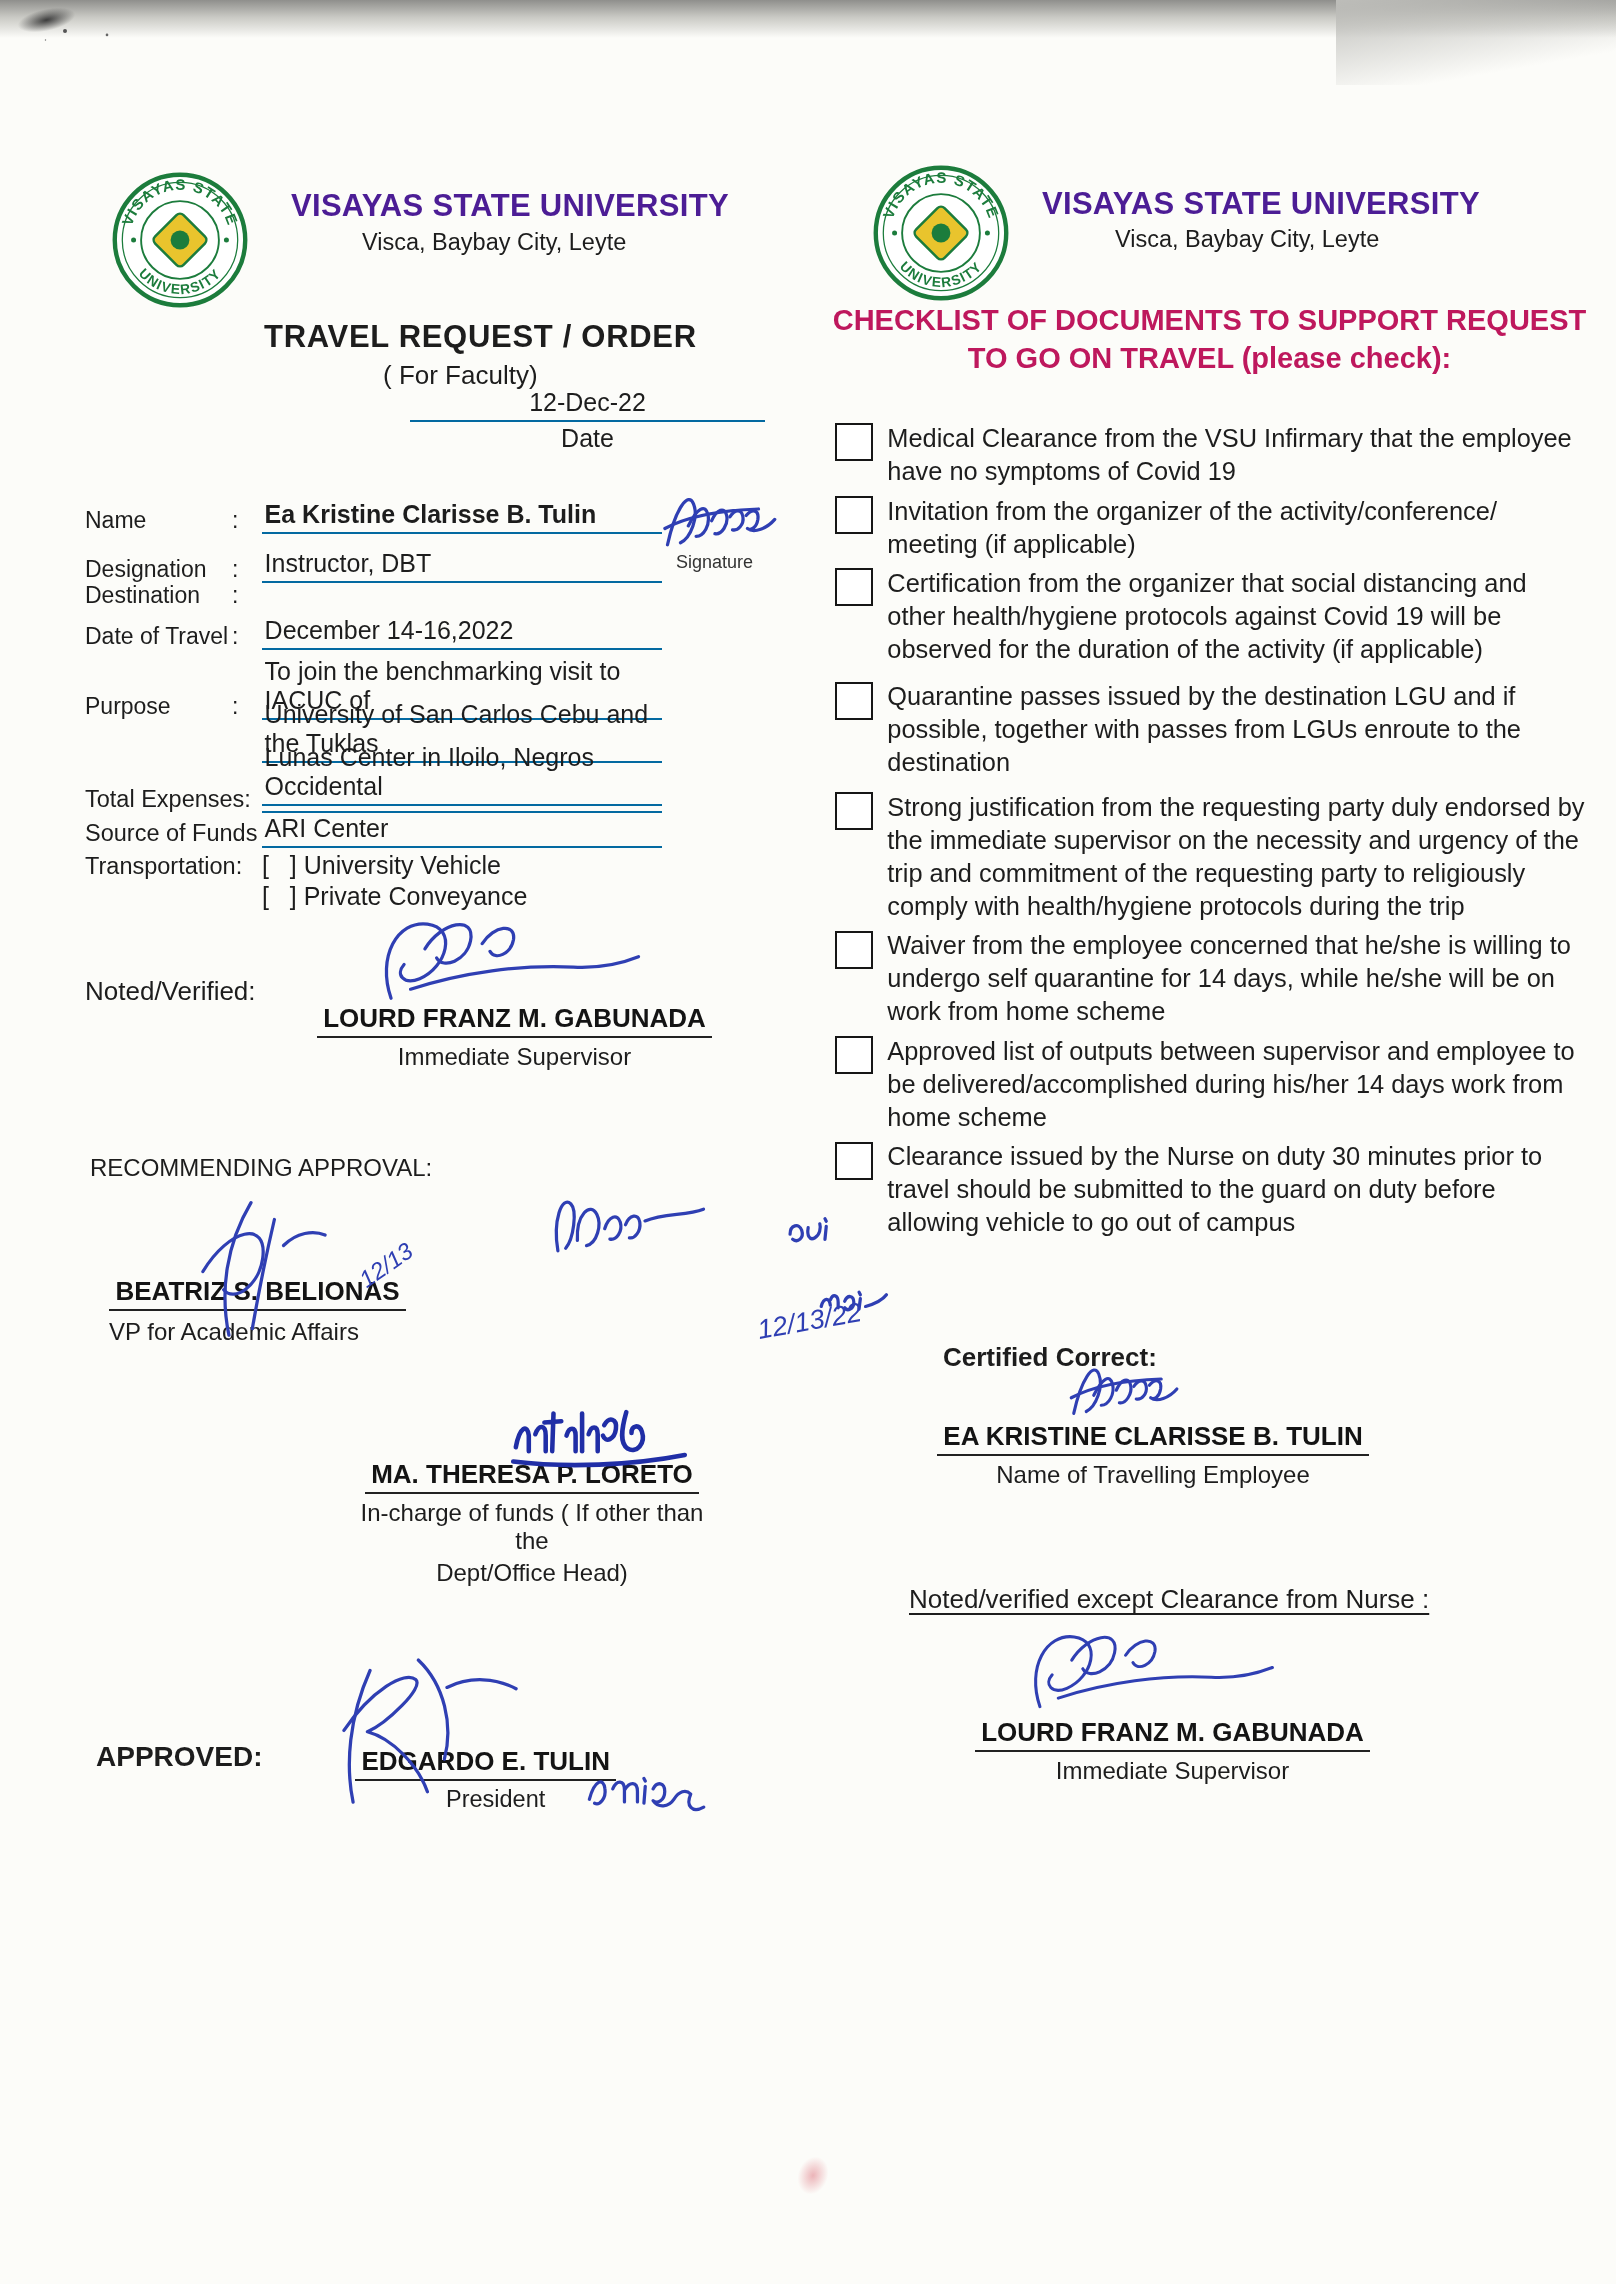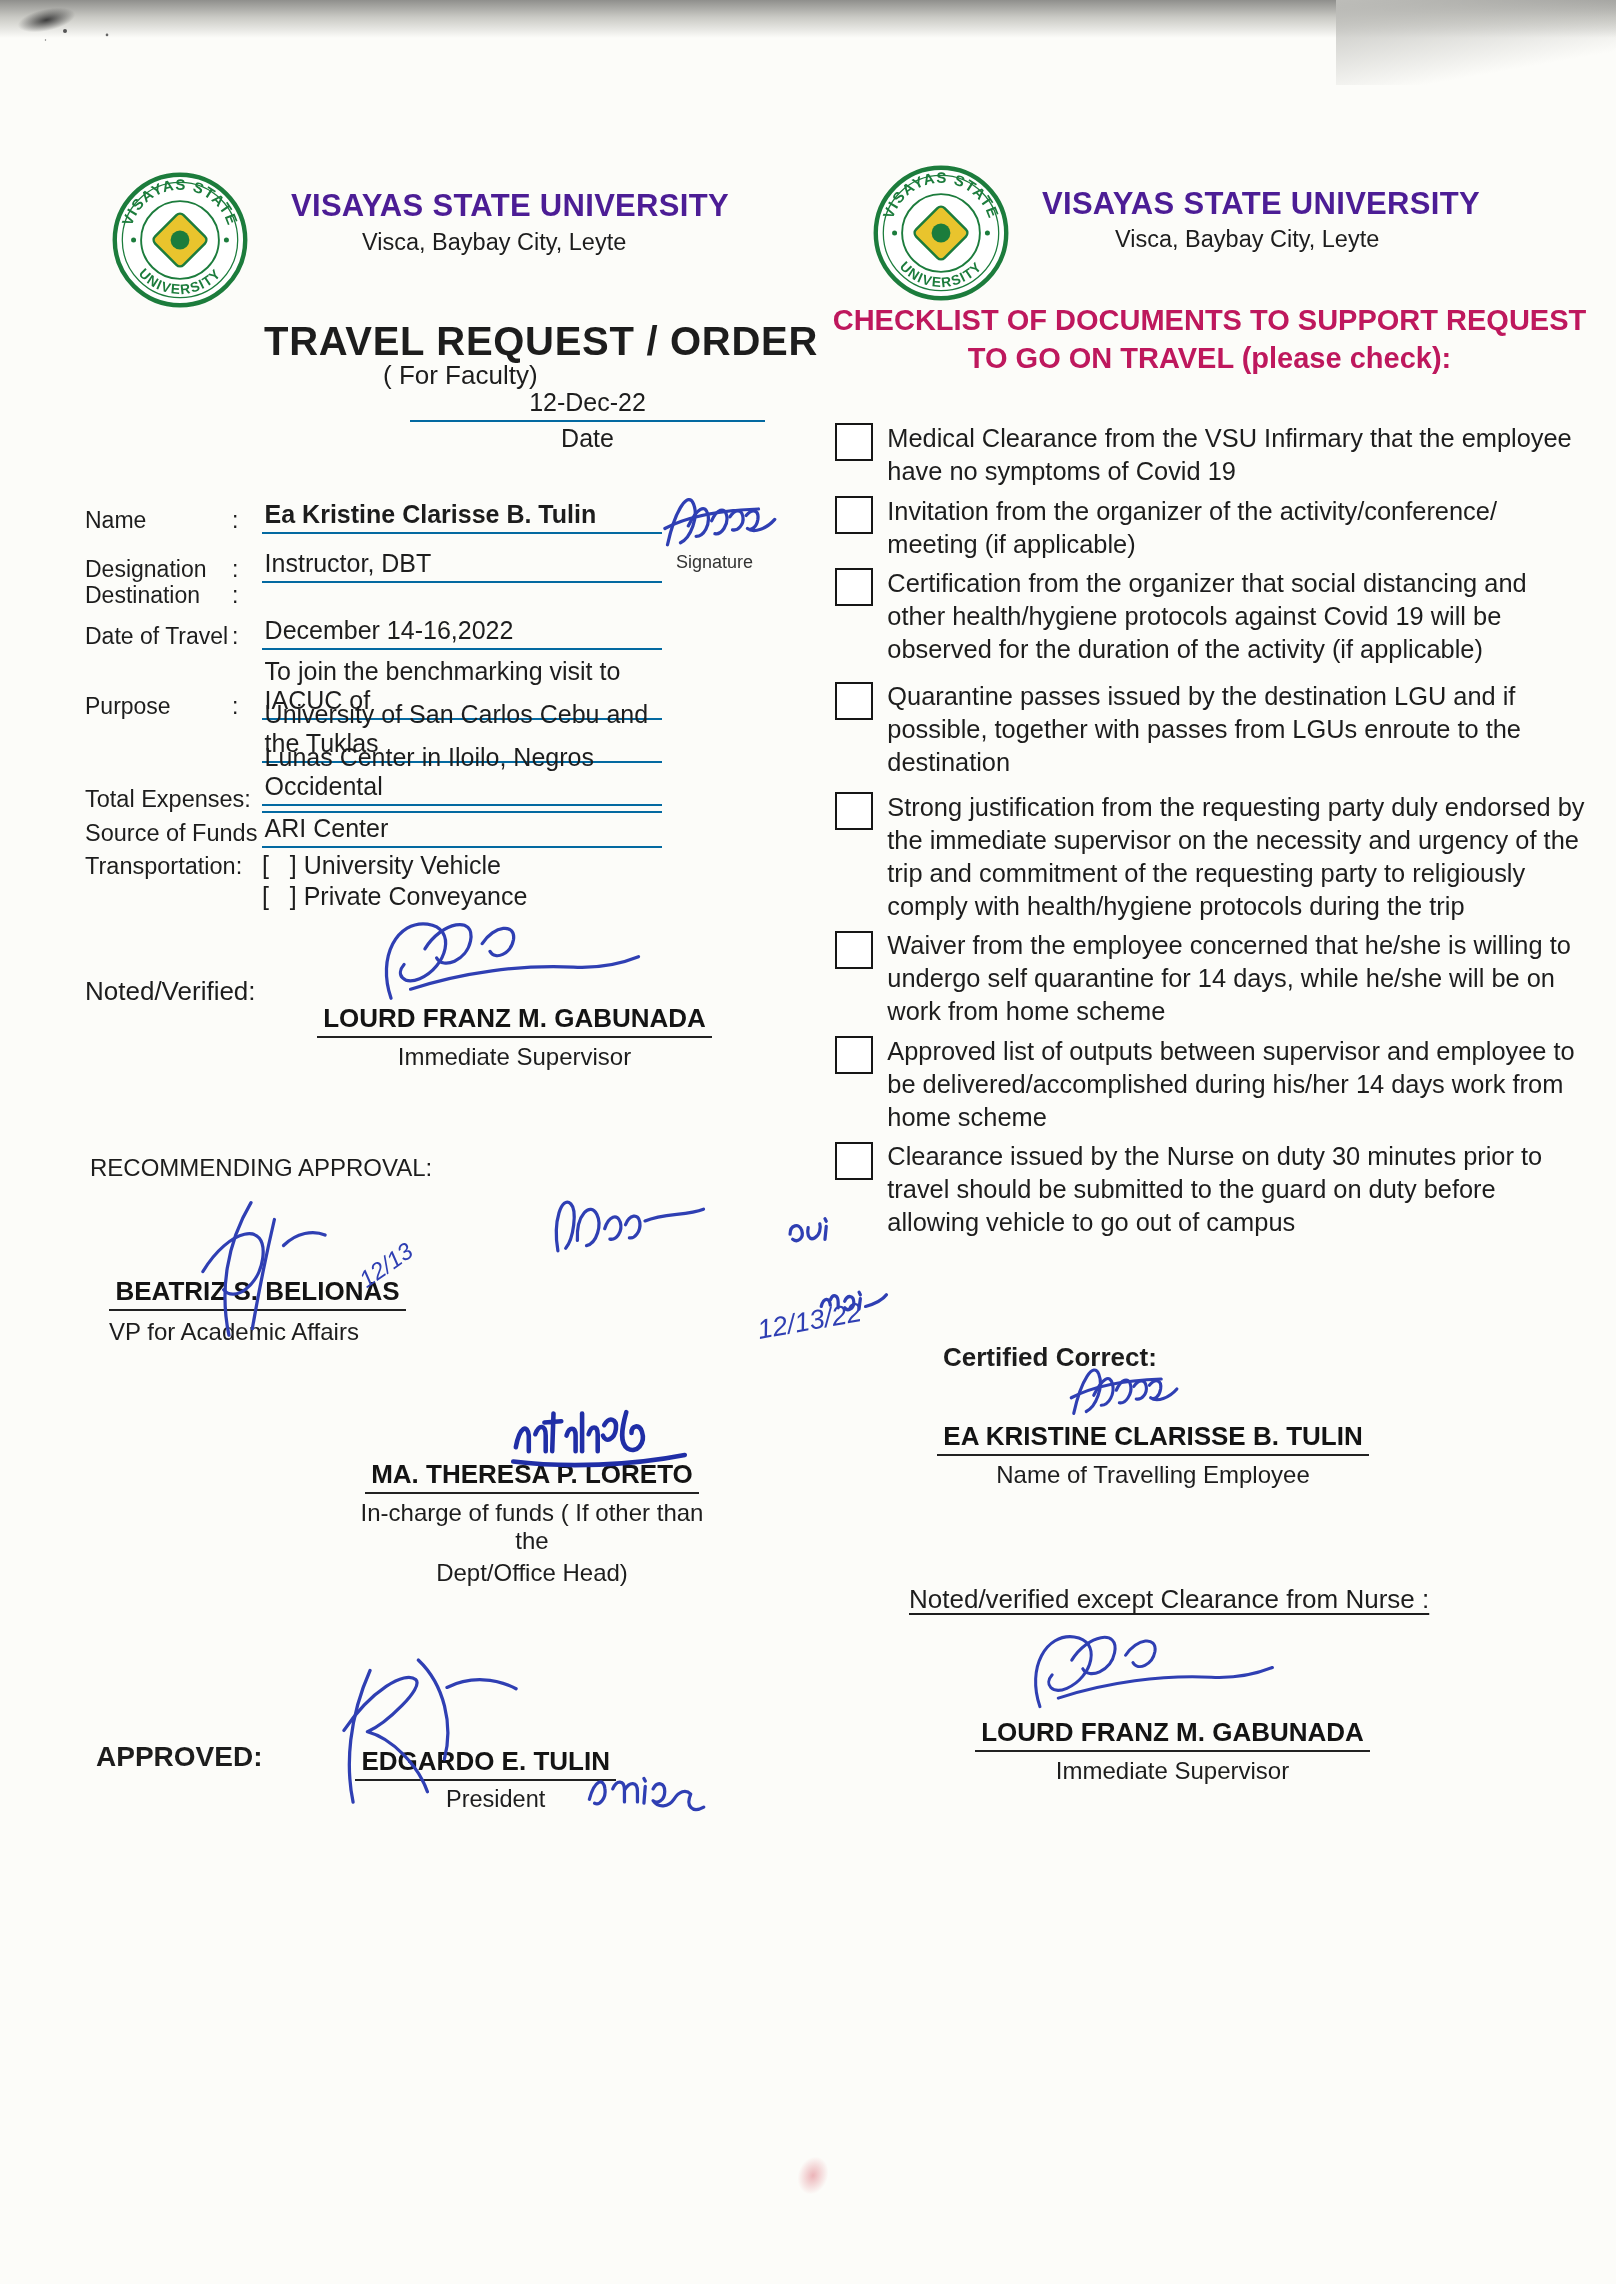--- a/index.html
+++ b/index.html
@@ -3,21 +3,21 @@
 <meta charset="utf-8">
 <style>
   html,body{margin:0;padding:0}
   body{background:#787878;font-family:"Liberation Sans",sans-serif}
   .paper{position:relative;width:1616px;height:2284px;background:#fcfcf9;color:#1d1d1d;overflow:hidden;margin:0 auto}
   .abs{position:absolute}
   .b{font-weight:700}
   .center{text-align:center}
   .univ-name{font-size:31px;font-weight:700;color:#4c1d95;letter-spacing:0.3px}
   .univ-addr{font-size:23.5px}
-  .form-title{font-size:40px;font-weight:700;letter-spacing:0.7px}
+  .form-title{font-size:31px;font-weight:700;letter-spacing:0.7px}
   .form-sub{font-size:26px}
   .frow{left:85px;display:flex;align-items:flex-end}
   .flabel{width:147px;font-size:23px}
   .fcolon{width:30px;font-size:23px}
   .fval{font-size:25px}
   .uline{display:inline-block;border-bottom:2px solid #0369a1;min-height:31px;padding:0 2.6px 2.6px 2.6px;box-sizing:border-box}
   .w-val{width:400px}
   .label36{font-size:23.5px}
   .opt{font-size:25px;white-space:pre}
   .chk-title{font-size:29px;font-weight:700;line-height:38px;color:#be185d}

